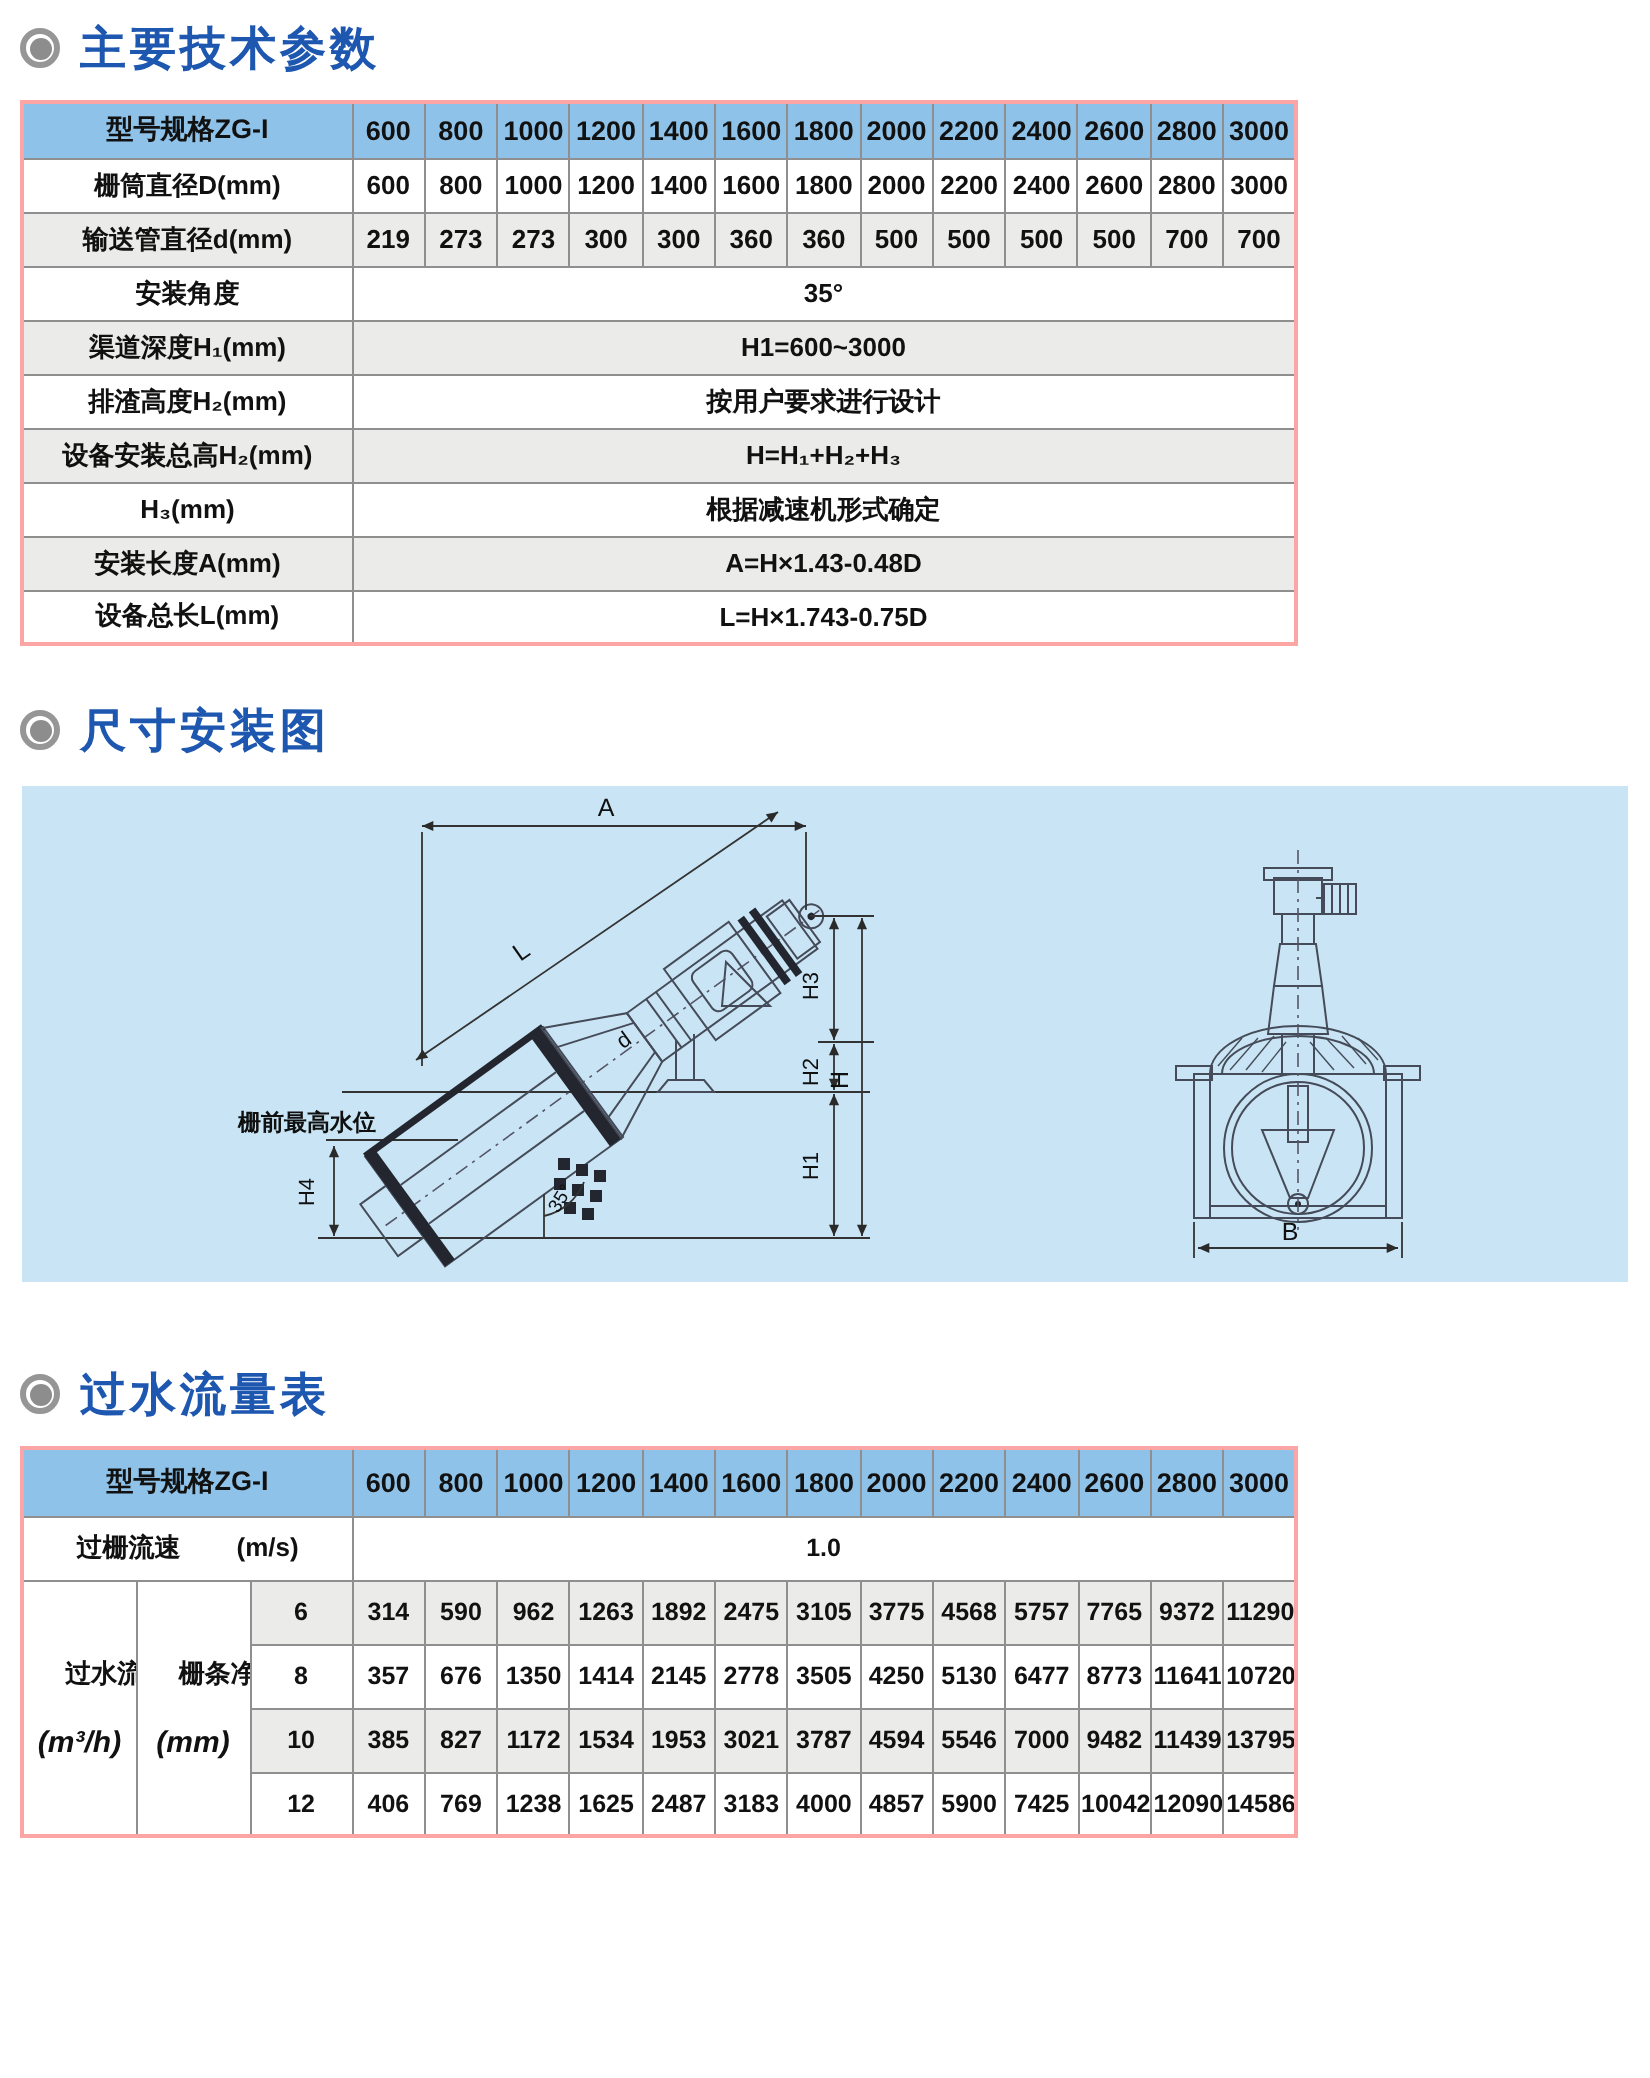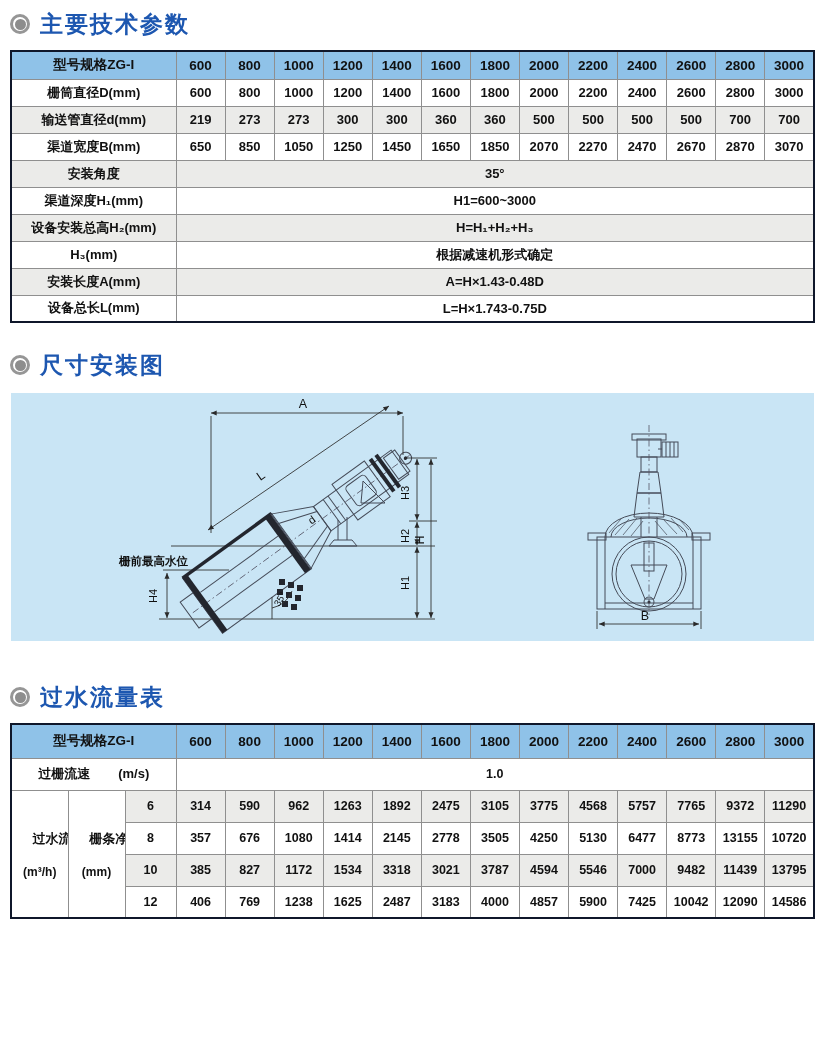--- a/index.html
+++ b/index.html
@@ -8,40 +8,40 @@
   .page { padding:8px 10px 0 10px; }
 
   
   .section-title { display:flex; align-items:center; gap:10px; height:32px; }
   .bullet { width:20px; height:20px; border:3px solid #969696; border-radius:50%;
             display:flex; align-items:center; justify-content:center; background:#fff; flex:0 0 auto; }
   .bullet-inner { width:11px; height:11px; border-radius:50%; background:#8d8d8d; }
   .title-text { font-size:23px; font-weight:700; color:#1d57b0; letter-spacing:2px; }
 
   
-  table { border-collapse:collapse; table-layout:fixed; width:805px; border:2px solid #0f172a; }
+  table { border-collapse:collapse; table-layout:fixed; width:639px; border:2px solid #fca5a5; }
   th,td { border:1px solid #8f8f8f; text-align:center; vertical-align:middle;
           overflow:hidden; white-space:nowrap; padding:0 1px; }
   thead th { background:#8fc2e8; font-weight:700; }
 
   .spec { margin-top:10px; }
   .spec thead th { height:28px; font-size:13.5px; }
   .spec tbody td { height:27px; font-size:13px; font-weight:600; }
   .spec tbody tr:nth-child(even) { background:#ebebe9; }
   .lbl { font-weight:700; }
 
   .flow { margin-top:10px; }
   .flow thead th { height:34px; font-size:13.5px; }
   .flow tbody td { height:32px; font-size:12.5px; font-weight:600; }
   .flow tbody tr:nth-child(even) { background:#ebebe9; }
   .flow .vel span.unit { margin-left:28px; }
   .flow .vel { font-weight:700; font-size:13px; }
   .vcell { background:#fff !important; font-weight:700; }
   .vtxt { width:1.1em; margin:0 auto; word-break:break-all; line-height:1.55; font-size:13px; }
-  .vunit { font-size:12px; margin-top:16px; font-weight:600; }
+  .vunit { font-size:15px; margin-top:16px; font-weight:600;font-style:italic; }
 
   
   .panel { width:803px; height:248px; background:#c9e5f5; margin-top:12px; margin-left:1px; }
   .t2 { margin-top:26px; }
   .t3 { margin-top:40px; }
 
   svg .mach, svg .ev { fill:none; stroke:#454b58; stroke-width:1; }
   svg .fillk { fill:#23262e; stroke:none; }
   svg .thick { stroke:#23262e; stroke-width:3.5; fill:none; }
   svg .dim { stroke:#333; stroke-width:0.9; fill:none; }
@@ -112,42 +112,30 @@
           <td>360</td>
           <td>360</td>
           <td>500</td>
           <td>500</td>
           <td>500</td>
           <td>500</td>
           <td>700</td>
           <td>700</td>
         </tr>
         <tr>
-          <td class="lbl">渠道宽度B(mm)</td>
-          <td>650</td>
-          <td>850</td>
-          <td>1050</td>
-          <td>1250</td>
-          <td>1450</td>
-          <td>1650</td>
-          <td>1850</td>
-          <td>2070</td>
-          <td>2270</td>
-          <td>2470</td>
-          <td>2670</td>
-          <td>2870</td>
-          <td>3070</td>
-        </tr>
-        <tr>
           <td class="lbl">安装角度</td>
           <td colspan="13">35°</td>
         </tr>
         <tr>
           <td class="lbl">渠道深度H₁(mm)</td>
           <td colspan="13">H1=600~3000</td>
+        </tr>
+        <tr>
+          <td class="lbl">排渣高度H₂(mm)</td>
+          <td colspan="13">按用户要求进行设计</td>
         </tr>
         <tr>
           <td class="lbl">设备安装总高H₂(mm)</td>
           <td colspan="13">H=H₁+H₂+H₃</td>
         </tr>
         <tr>
           <td class="lbl">H₃(mm)</td>
           <td colspan="13">根据减速机形式确定</td>
         </tr>
         <tr>
@@ -357,39 +345,39 @@
           <td>4568</td>
           <td>5757</td>
           <td>7765</td>
           <td>9372</td>
           <td>11290</td>
         </tr>
         <tr>
           <td class="lbl">8</td>
           <td>357</td>
           <td>676</td>
-          <td>1080</td>
+          <td>1350</td>
           <td>1414</td>
           <td>2145</td>
           <td>2778</td>
           <td>3505</td>
           <td>4250</td>
           <td>5130</td>
           <td>6477</td>
           <td>8773</td>
-          <td>13155</td>
+          <td>11641</td>
           <td>10720</td>
         </tr>
         <tr>
           <td class="lbl">10</td>
           <td>385</td>
           <td>827</td>
           <td>1172</td>
           <td>1534</td>
-          <td>3318</td>
+          <td>1953</td>
           <td>3021</td>
           <td>3787</td>
           <td>4594</td>
           <td>5546</td>
           <td>7000</td>
           <td>9482</td>
           <td>11439</td>
           <td>13795</td>
         </tr>
         <tr>

